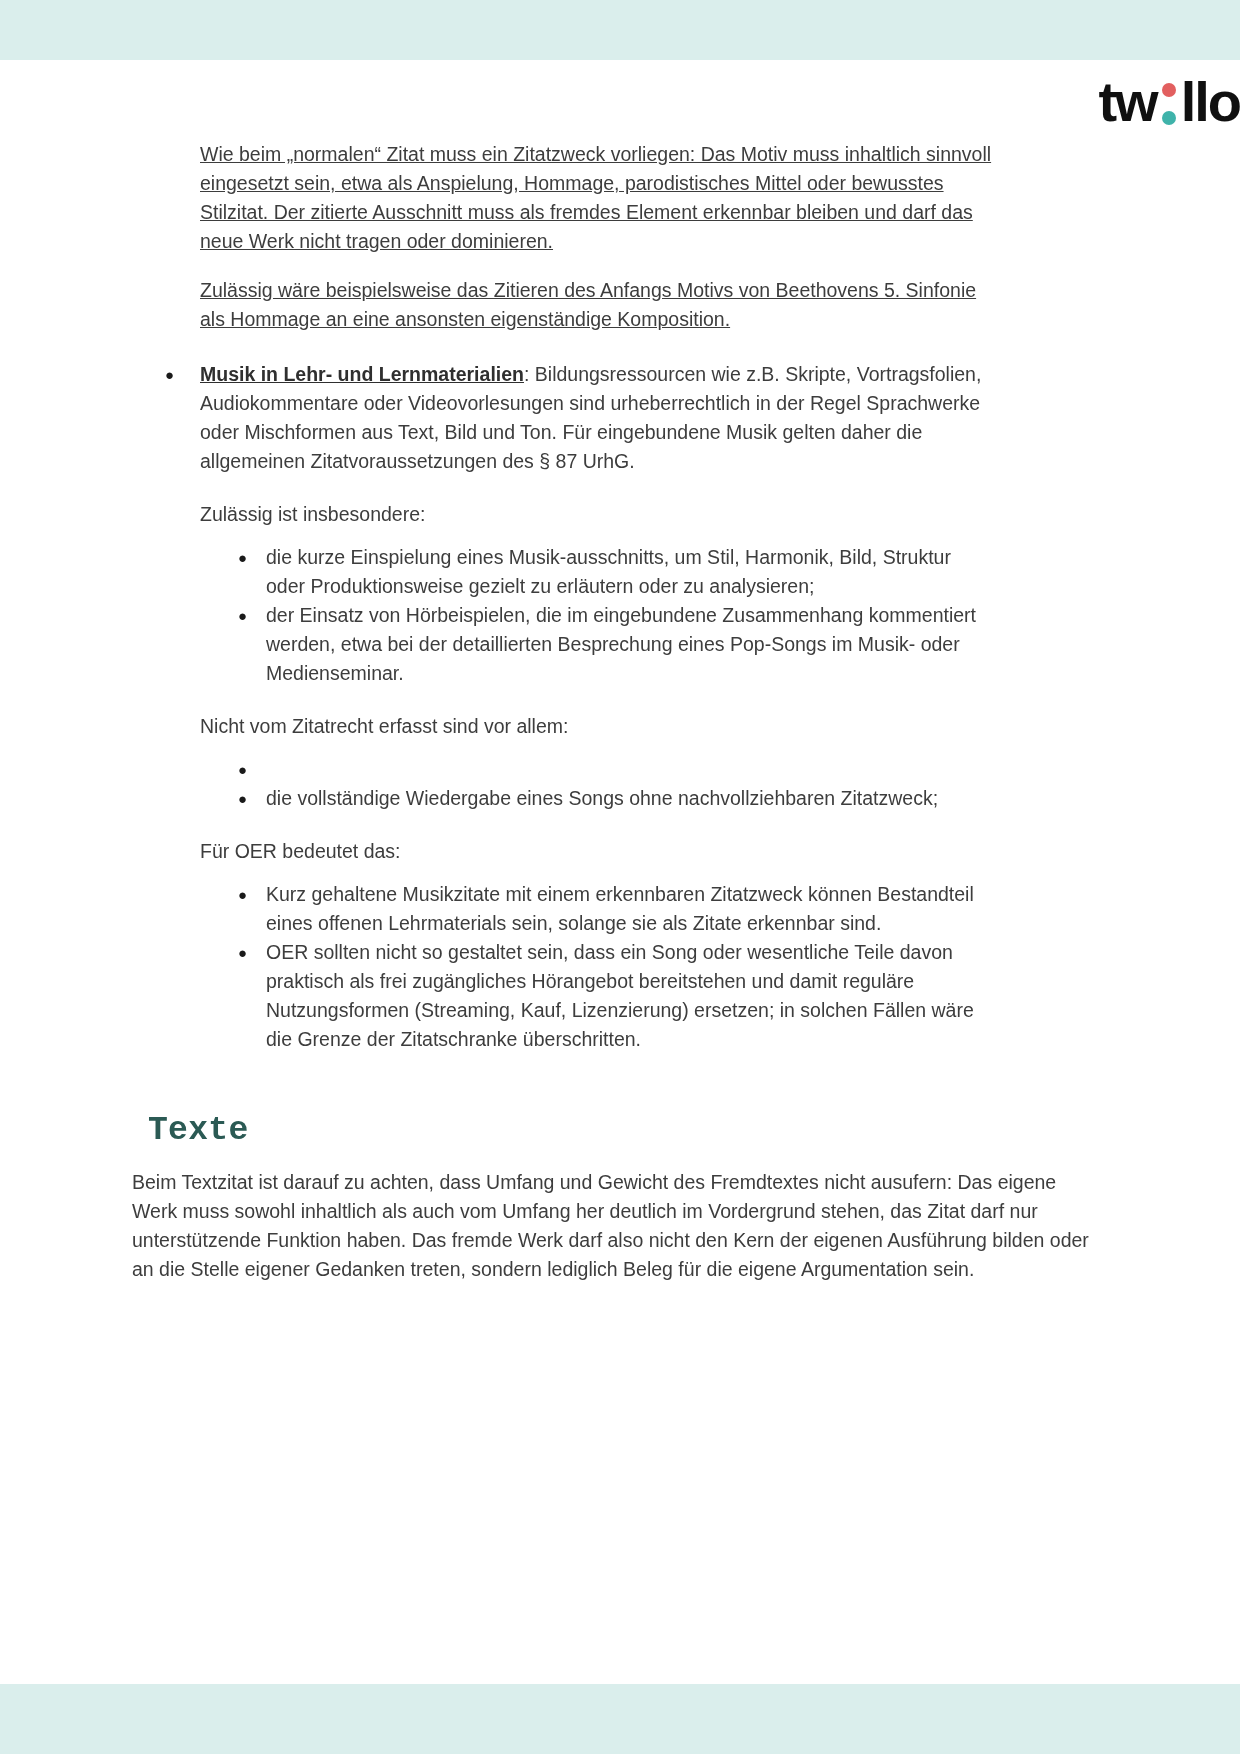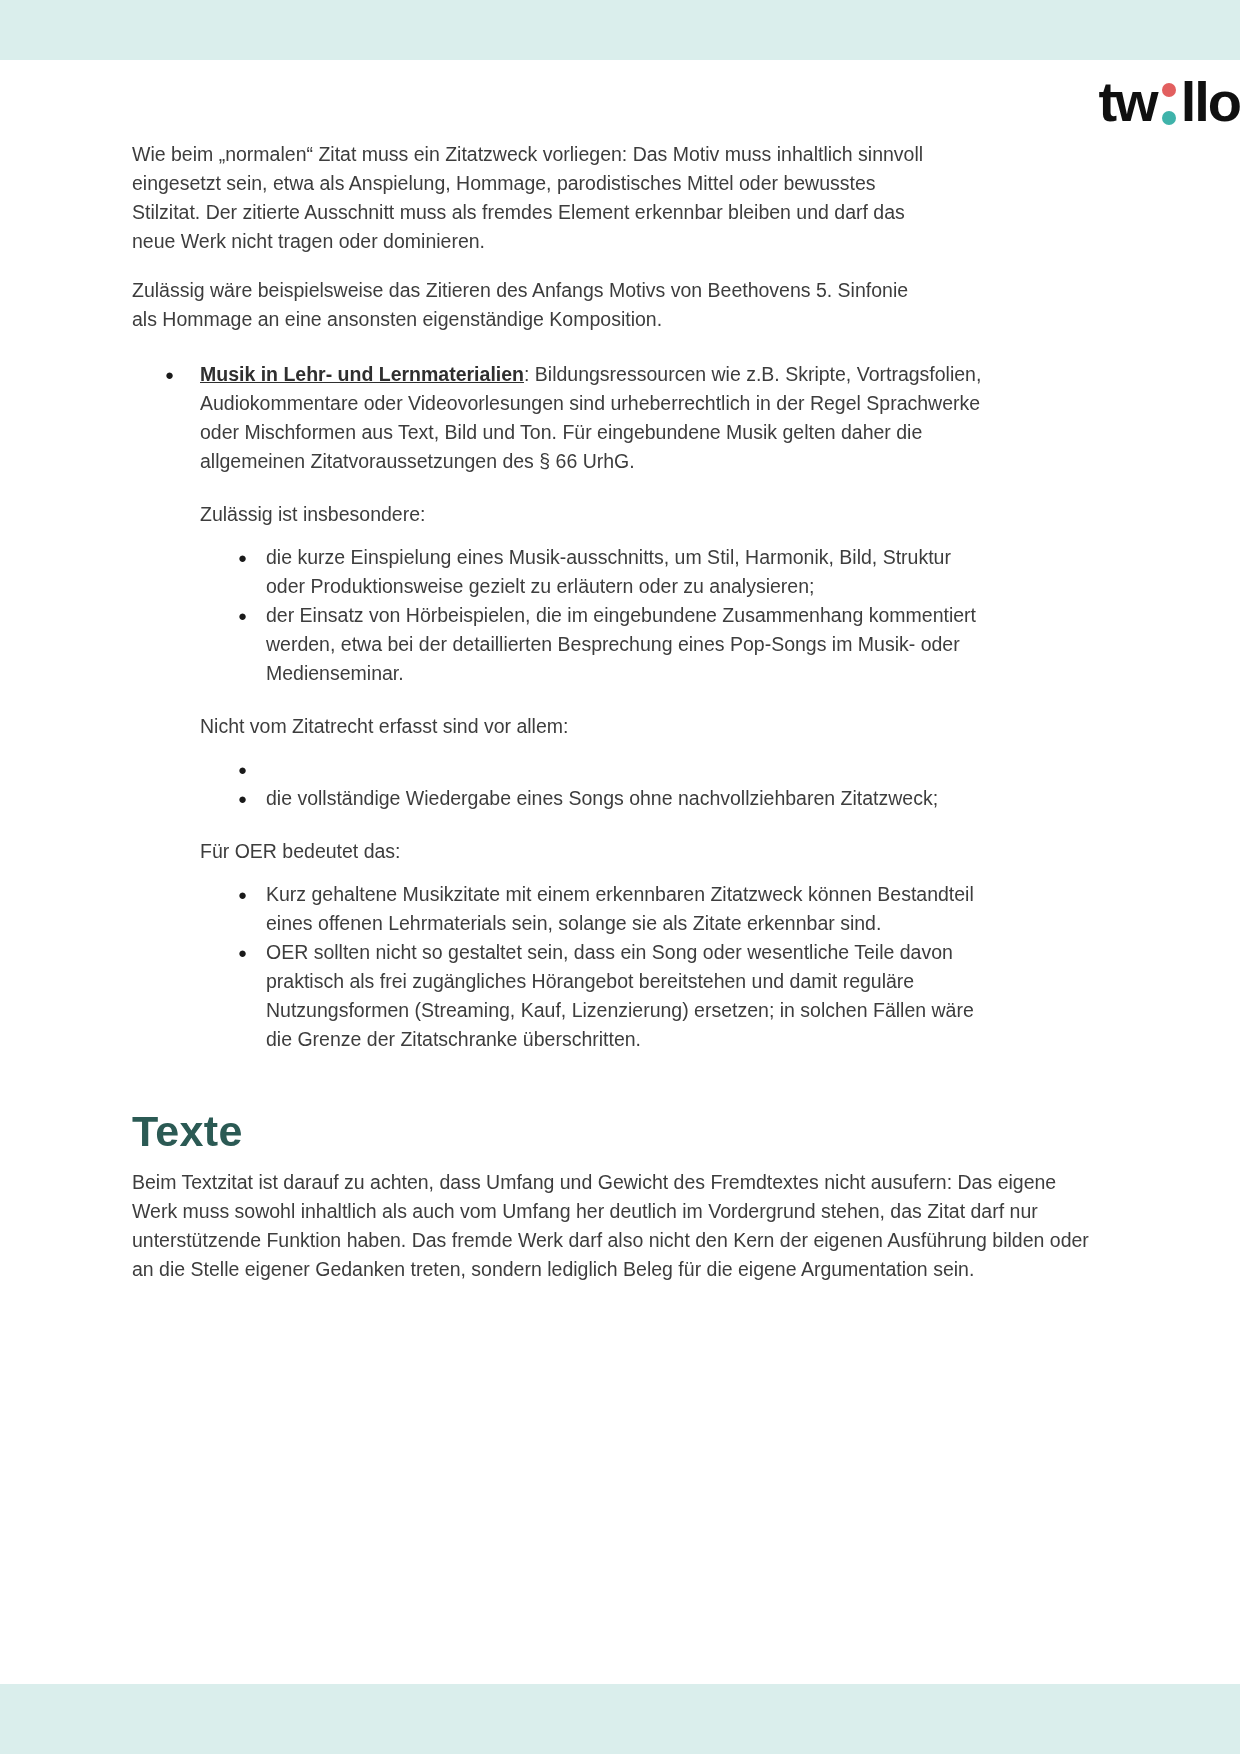--- a/index.html
+++ b/index.html
@@ -25,38 +25,39 @@
 
   .logo-row{display:flex;justify-content:flex-end;margin-top:6px;height:60px;align-items:flex-end;}
   .logo{display:inline-flex;align-items:flex-end;font-weight:700;font-size:56px;line-height:0.88;color:var(--logo-black);letter-spacing:-2px;}
   .logo-dots{display:inline-flex;flex-direction:column;justify-content:space-between;height:42px;margin:0 5px 1px 5px;}
   .logo-dot{width:14px;height:14px;border-radius:50%;}
   .logo-dot.red{background:var(--dot-red);}
   .logo-dot.teal{background:var(--dot-teal);}
 
   .content{padding:14px 135px 0 132px;font-size:19.5px;line-height:29px;}
   .para{margin:0 0 20px 0;}
-  .indent{max-width:800px;}
+  .indent{margin-left:68px;max-width:800px;text-decoration:underline;}
 
   .main-li{display:flex;margin-top:26px;}
   .main-li .marker{flex:0 0 68px;padding-left:33px;font-size:15px;line-height:29px;color:#1a1a1a;}
   .main-li .li-text{flex:1;max-width:800px;}
   .bold-lead{font-weight:700;color:#2f2f2f;text-decoration:underline;}
 
   .lead-para{margin:24px 0 14px 68px;max-width:800px;}
   .sub-list{margin-left:68px;}
   .sub-li{display:flex;}
   .sub-li .marker{flex:0 0 66px;padding-left:38px;font-size:15px;line-height:29px;color:#1a1a1a;}
   .sub-li .li-text{flex:1;max-width:725px;}
 
   .section-heading{
-    margin:58px 0 18px 0;
-    font-size:43px;line-height:38px;
+    margin:58px 0 18px 16px;
+    font-size:33px;line-height:38px;
     font-weight:700;color:var(--heading);
     letter-spacing:0.3px;
+    font-family:Liberation Mono, monospace;
   }
   .outro{max-width:970px;margin:0;}
 </style>
 </head>
 <body>
 
 <div class="band-top"></div>
 
 <div class="logo-row">
   <div class="logo">
@@ -70,21 +71,21 @@
 </div>
 
 <div class="content">
 
   <p class="para indent">Wie beim „normalen“ Zitat muss ein Zitatzweck vorliegen: Das Motiv muss inhaltlich sinnvoll eingesetzt sein, etwa als Anspielung, Hommage, parodistisches Mittel oder bewusstes Stilzitat. Der zitierte Ausschnitt muss als fremdes Element erkennbar bleiben und darf das neue Werk nicht tragen oder dominieren.</p>
   <p class="para indent">Zulässig wäre beispielsweise das Zitieren des Anfangs Motivs von Beethovens 5. Sinfonie als Hommage an eine ansonsten eigenständige Komposition.</p>
 
   <div class="main-li">
     <span class="marker">●</span>
     <div class="li-text">
-      <span class="bold-lead">Musik in Lehr- und Lernmaterialien</span><span>: Bildungsressourcen wie z.B. Skripte, Vortragsfolien, Audiokommentare oder Videovorlesungen sind urheberrechtlich in der Regel Sprachwerke oder Mischformen aus Text, Bild und Ton. Für eingebundene Musik gelten daher die allgemeinen Zitatvoraussetzungen des § 66 UrhG.</span>
+      <span class="bold-lead">Musik in Lehr- und Lernmaterialien</span><span>: Bildungsressourcen wie z.B. Skripte, Vortragsfolien, Audiokommentare oder Videovorlesungen sind urheberrechtlich in der Regel Sprachwerke oder Mischformen aus Text, Bild und Ton. Für eingebundene Musik gelten daher die allgemeinen Zitatvoraussetzungen des § 87 UrhG.</span>
     </div>
   </div>
 
   <p class="lead-para">Zulässig ist insbesondere:</p>
   <div class="sub-list">
     <div class="sub-li">
       <span class="marker">●</span>
       <div class="li-text">die kurze Einspielung eines Musik-ausschnitts, um Stil, Harmonik, Bild, Struktur oder Produktionsweise gezielt zu erläutern oder zu analysieren;</div>
     </div>
     <div class="sub-li">

